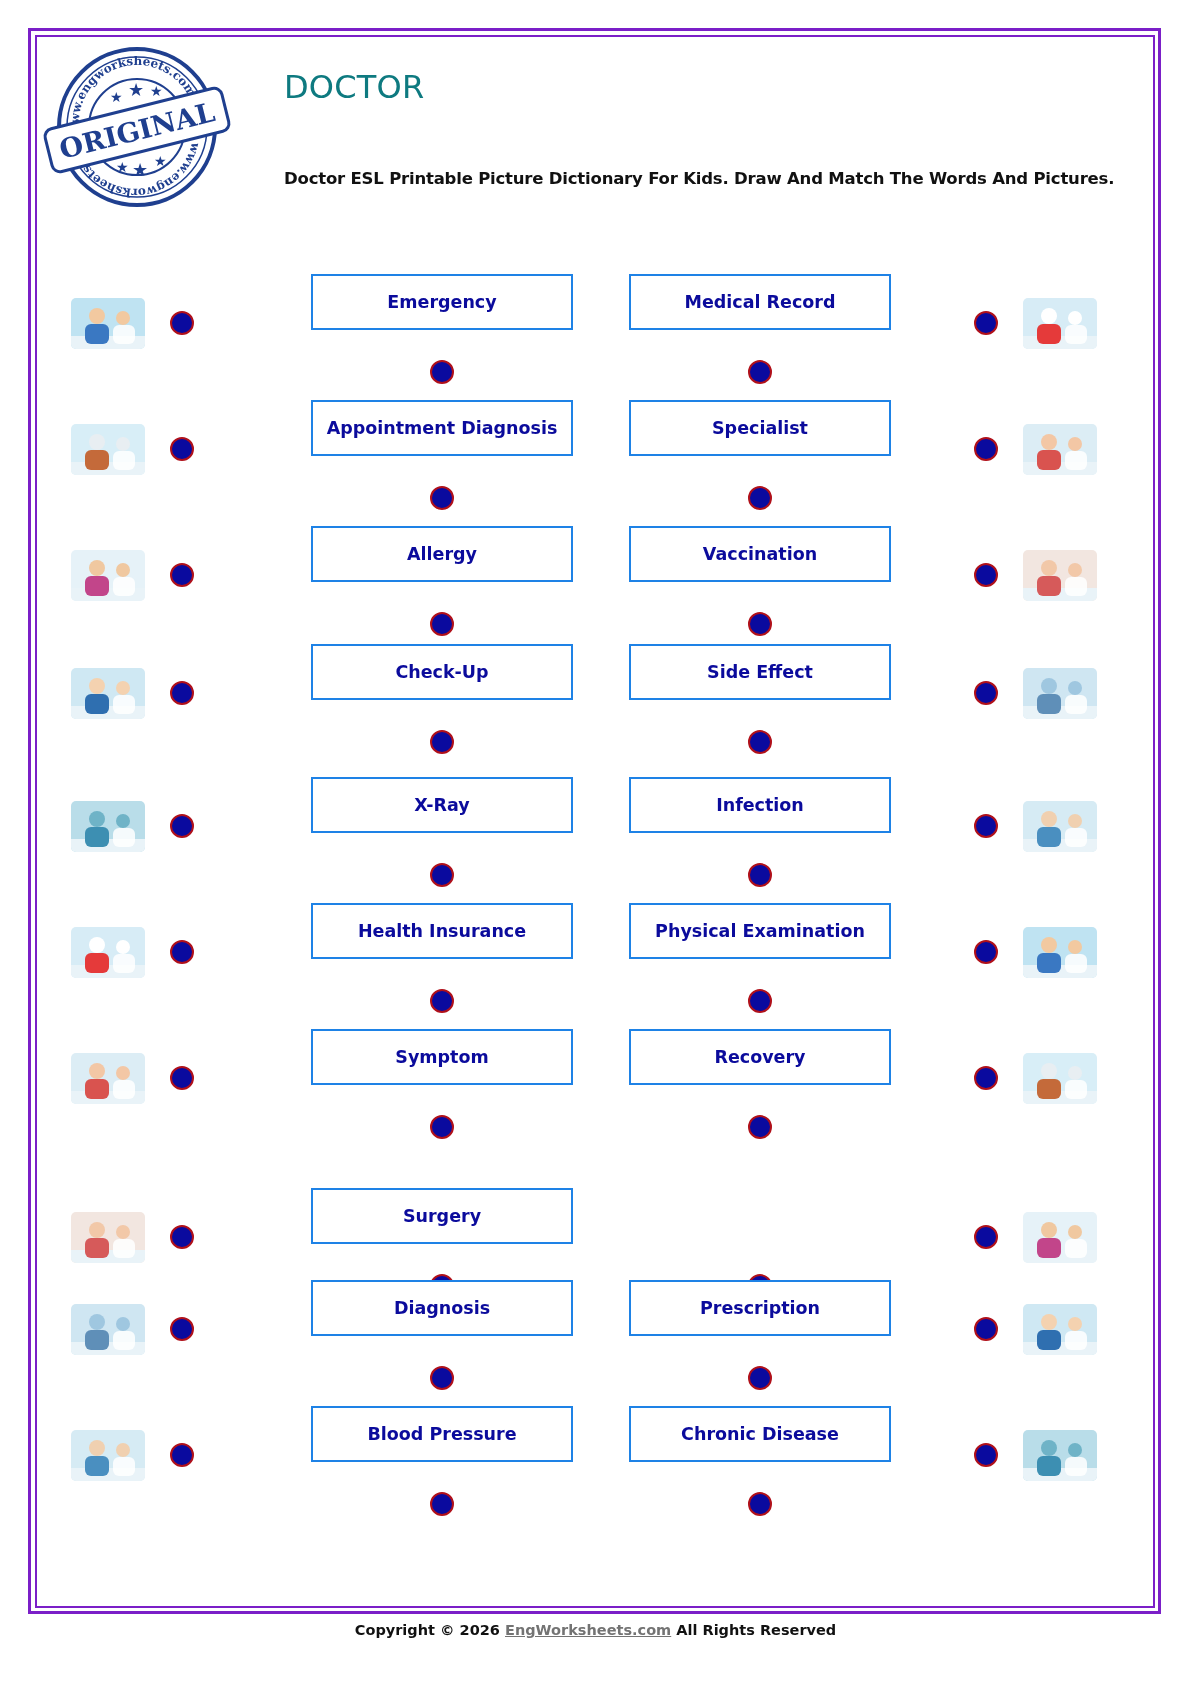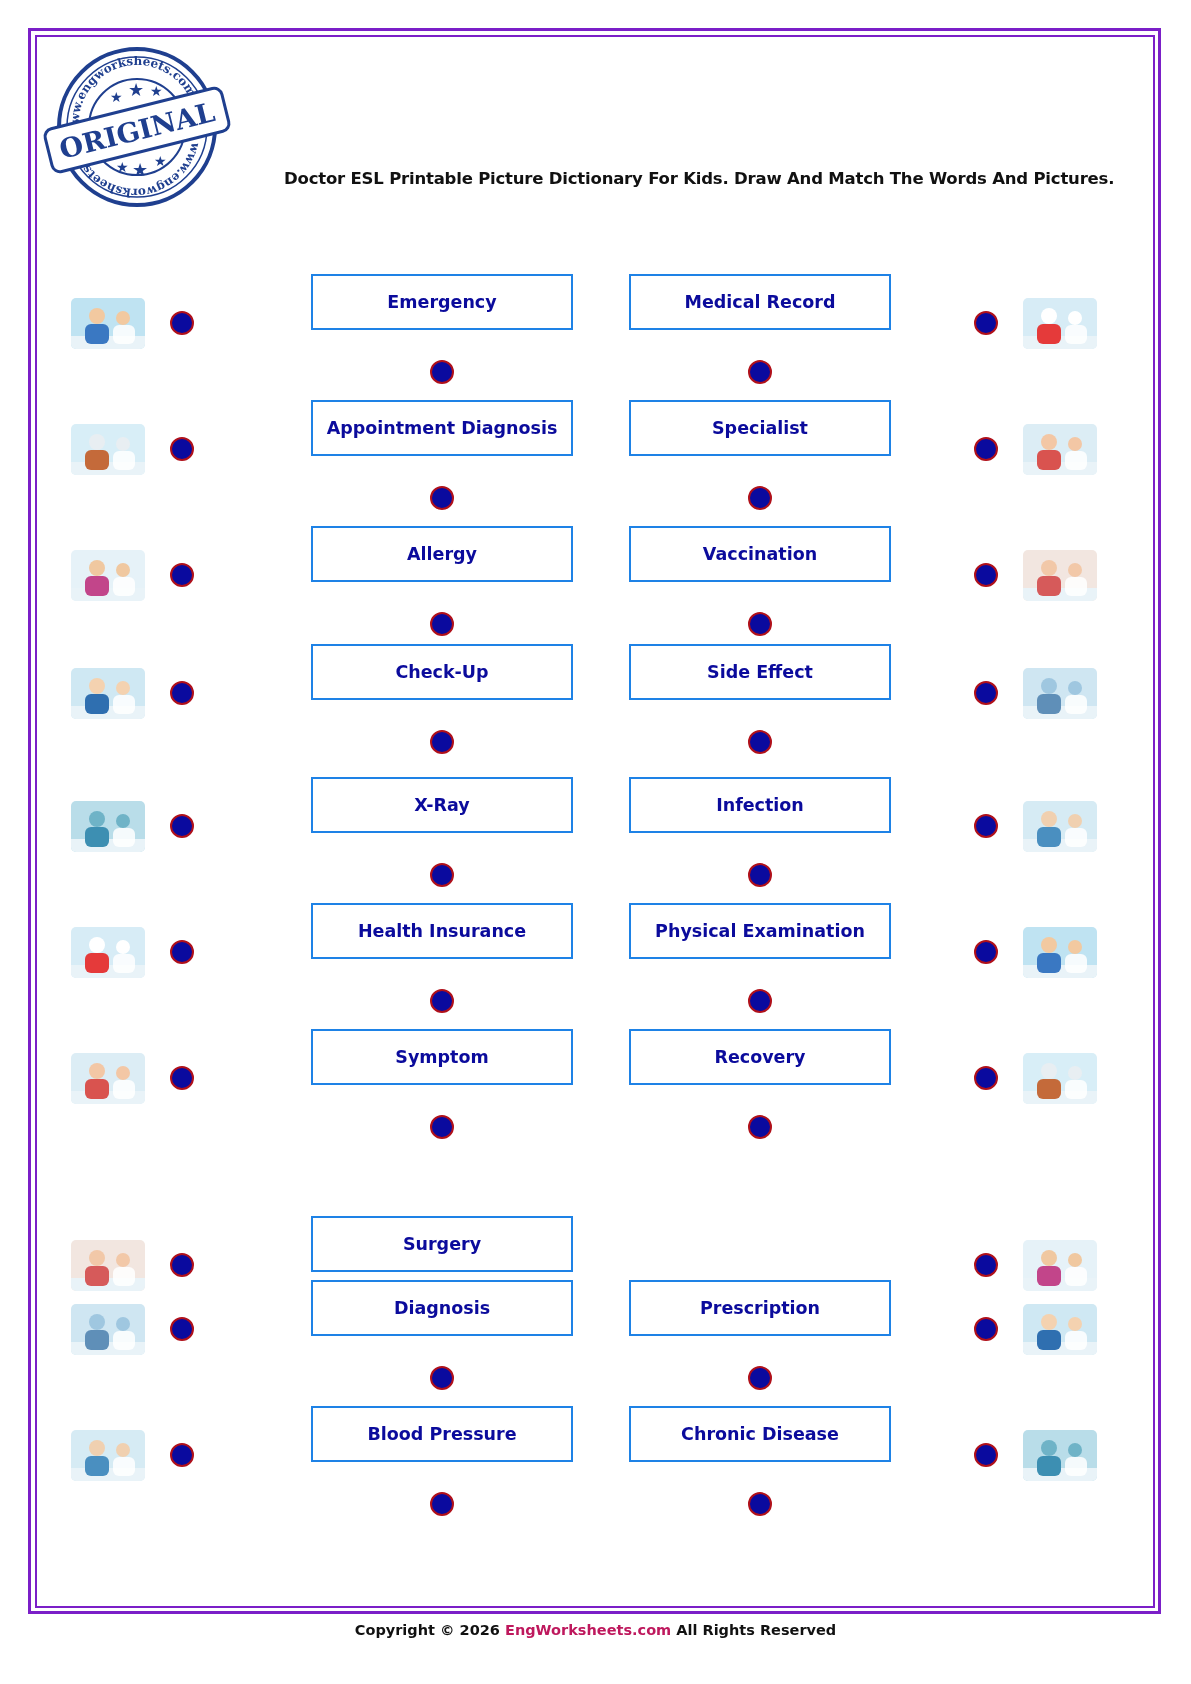--- a/index.html
+++ b/index.html
@@ -11,21 +11,21 @@
   .title span { display:block; }
   .subtitle { position:absolute; left:284px; top:169px; font-size:16.5px; font-weight:bold; color:#111; letter-spacing:-0.2px; white-space:nowrap; }
   .row { position:absolute; left:0; width:1191px; height:137px;text-align:center; }
   .word-box { position:absolute; top:0; width:258px; height:52px; border:2.5px solid #1e82e6; background:#fff; display:flex; align-items:center; justify-content:center; color:#0b0b9c; font-weight:bold; font-size:17.5px; cursor:pointer; box-sizing:content-box; }
   .word-box.left { left:311px; }
   .word-box.right { left:629px; }
   .dot { position:absolute; width:20px; height:20px; border-radius:50%; background:#0a0a9e; border:2.5px solid #b0101a; cursor:pointer; }
   .pic { position:absolute; width:74px; height:51px; border-radius:5px; overflow:hidden; cursor:pointer; }
   .pic svg { width:74px; height:51px; display:block; }
   .footer { position:absolute; top:1622px; left:0; width:1191px; text-align:center; font-size:14.5px; font-weight:bold; color:#111; }
-  .footer a { color:#be185d; }
+  .footer a { color:#737373; text-decoration:underline; }
 </style>
 </head>
 <body>
 
 <div class="frame-outer"></div>
 <div class="frame-inner"></div>
 
 <div class="stamp">
   <svg viewBox="0 0 190 170" width="190" height="170">
     <defs>
@@ -52,20 +52,21 @@
         <text x="112" y="124">★</text>
     </g>
     <g transform="rotate(-14 95 88)">
       <rect x="4" y="66" width="182" height="44" rx="8" fill="#ffffff" stroke="#1f3f8f" stroke-width="3"></rect>
       <text x="95" y="98" text-anchor="middle" font-family="DejaVu Serif, serif" font-size="27" font-weight="bold" fill="#1f3f8f">ORIGINAL</text>
     </g>
   </svg>
 </div>
 
 <h1 class="title">
+  <span>DOCTOR</span>
 </h1>
 <div class="subtitle">Doctor ESL Printable Picture Dictionary For Kids. Draw And Match The Words And Pictures.</div>
 
 <div id="rows">
     <div class="row" style="top: 274px;">
       <div class="pic" style="left:71px; top:24px;">
         <svg viewBox="0 0 74 51">
           <rect width="74" height="51" fill="#bfe3f2"></rect>
       <rect x="0" y="38" width="74" height="13" fill="#e9f3f8"></rect>
       <circle cx="26" cy="18" r="8" fill="#f2c9a0"></circle>
@@ -280,21 +281,21 @@
         <svg viewBox="0 0 74 51">
           <rect width="74" height="51" fill="#d8eef7"></rect>
       <rect x="0" y="38" width="74" height="13" fill="#e9f3f8"></rect>
       <circle cx="26" cy="18" r="8" fill="#e8eef2"></circle>
           <rect x="14" y="26" width="24" height="20" rx="6" fill="#c46a3a"></rect>
       <circle cx="52" cy="20" r="7" fill="#e8eef2"></circle>
           <rect x="42" y="27" width="22" height="19" rx="6" fill="#ffffff" opacity="0.85"></rect>
         </svg>
       </div>
     </div>
-    <div class="row" style="top: 1216px;">
+    <div class="row" style="top: 1188px;">
       <div class="pic" style="left:71px; top:24px;">
         <svg viewBox="0 0 74 51">
           <rect width="74" height="51" fill="#f2e6e0"></rect>
       <rect x="0" y="38" width="74" height="13" fill="#e9f3f8"></rect>
       <circle cx="26" cy="18" r="8" fill="#f2c8a8"></circle>
           <rect x="14" y="26" width="24" height="20" rx="6" fill="#d65a5a"></rect>
       <circle cx="52" cy="20" r="7" fill="#f2c8a8"></circle>
           <rect x="42" y="27" width="22" height="19" rx="6" fill="#ffffff" opacity="0.85"></rect>
         </svg>
       </div>

